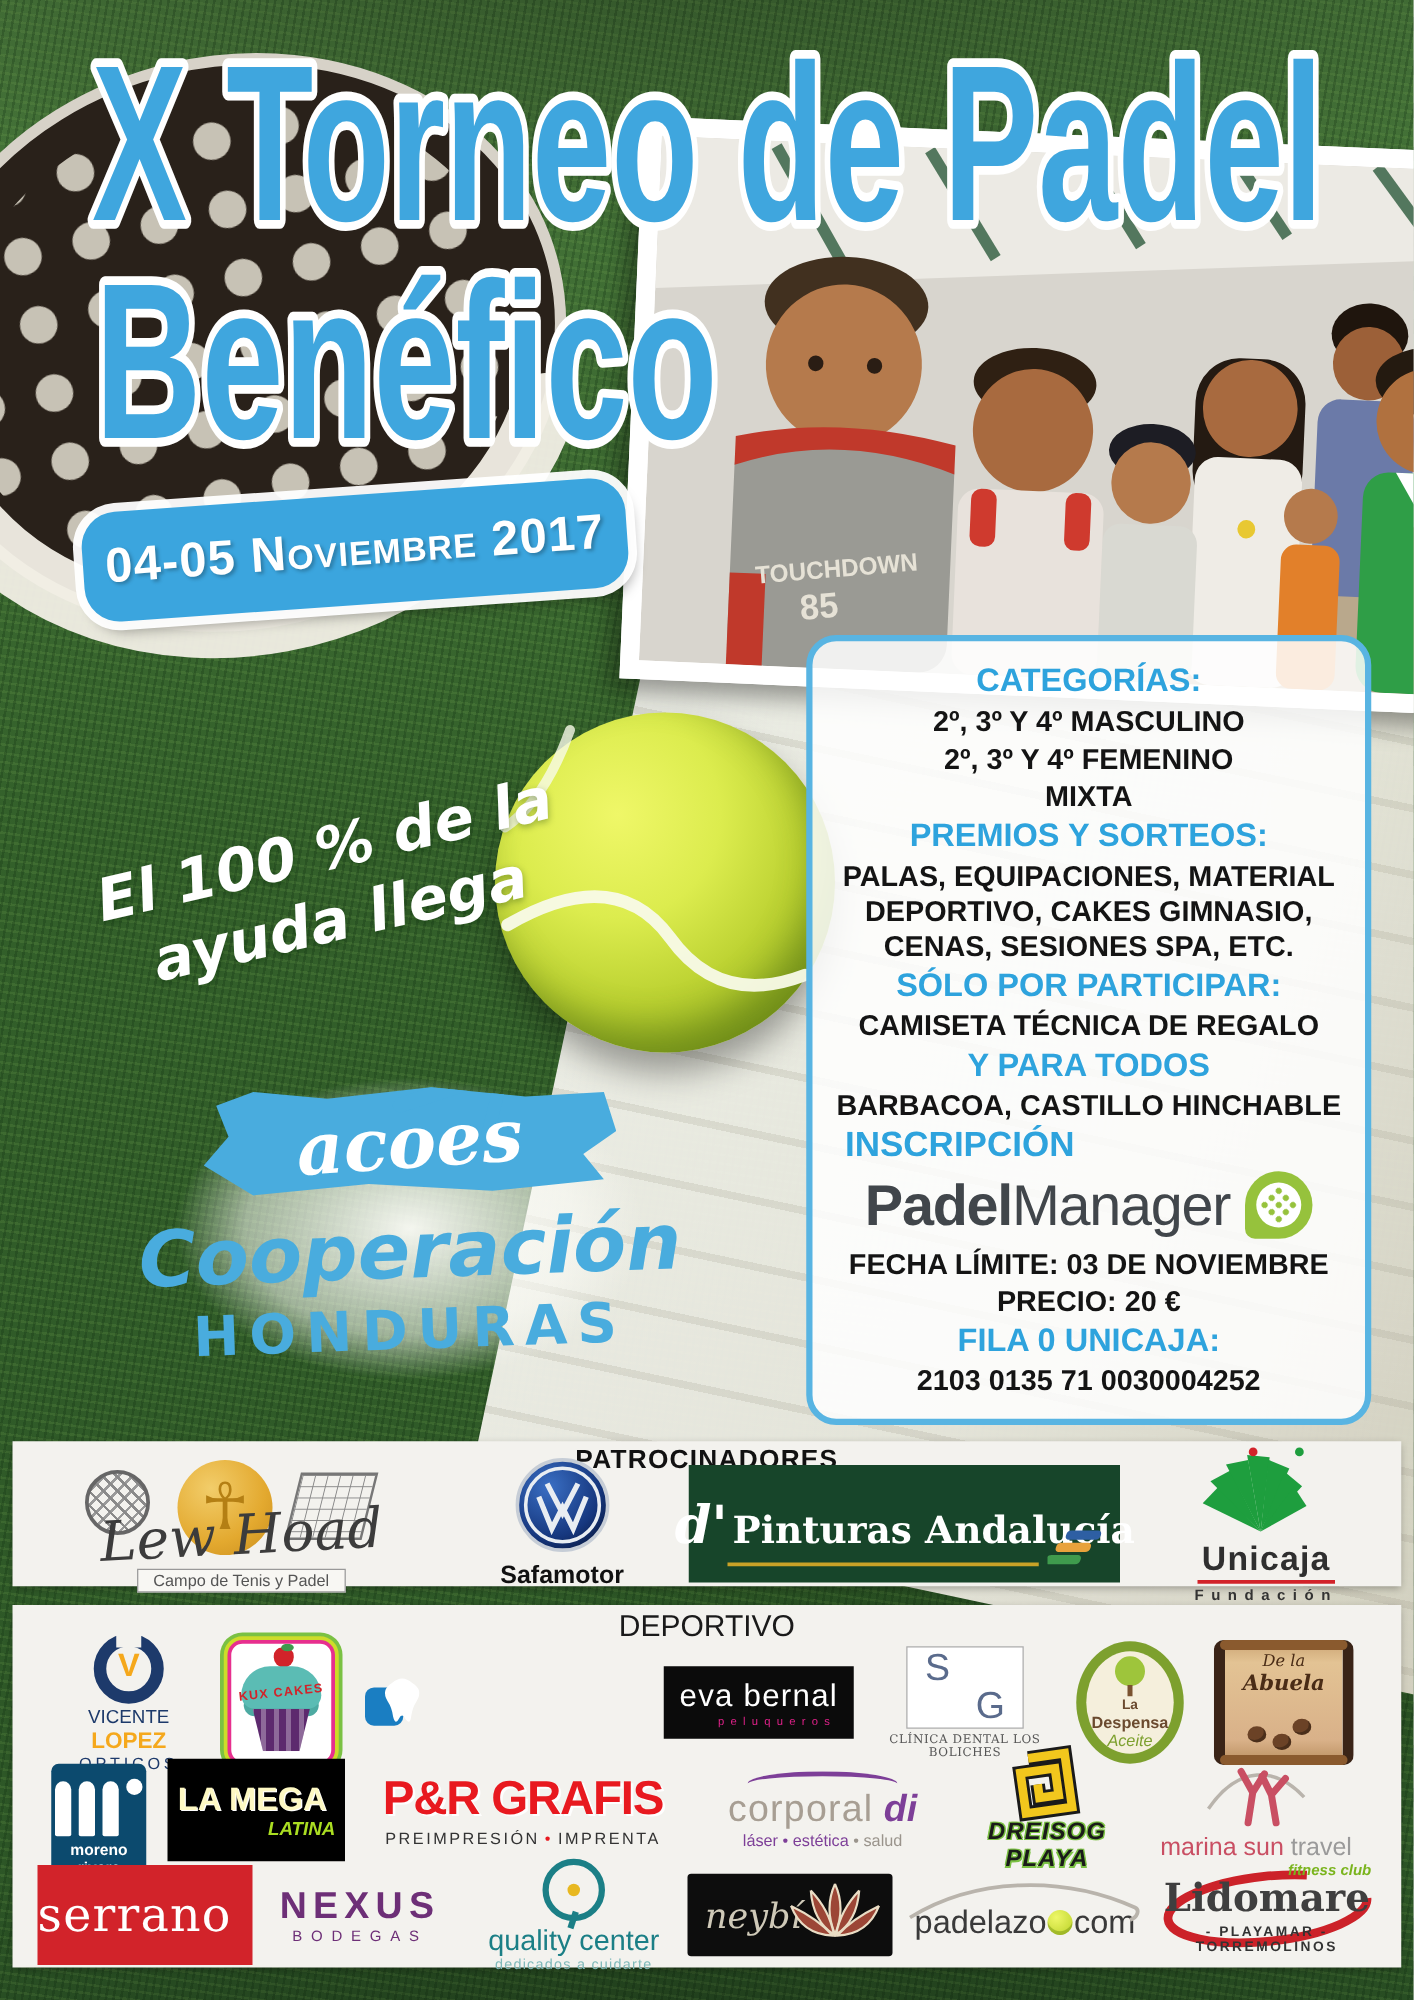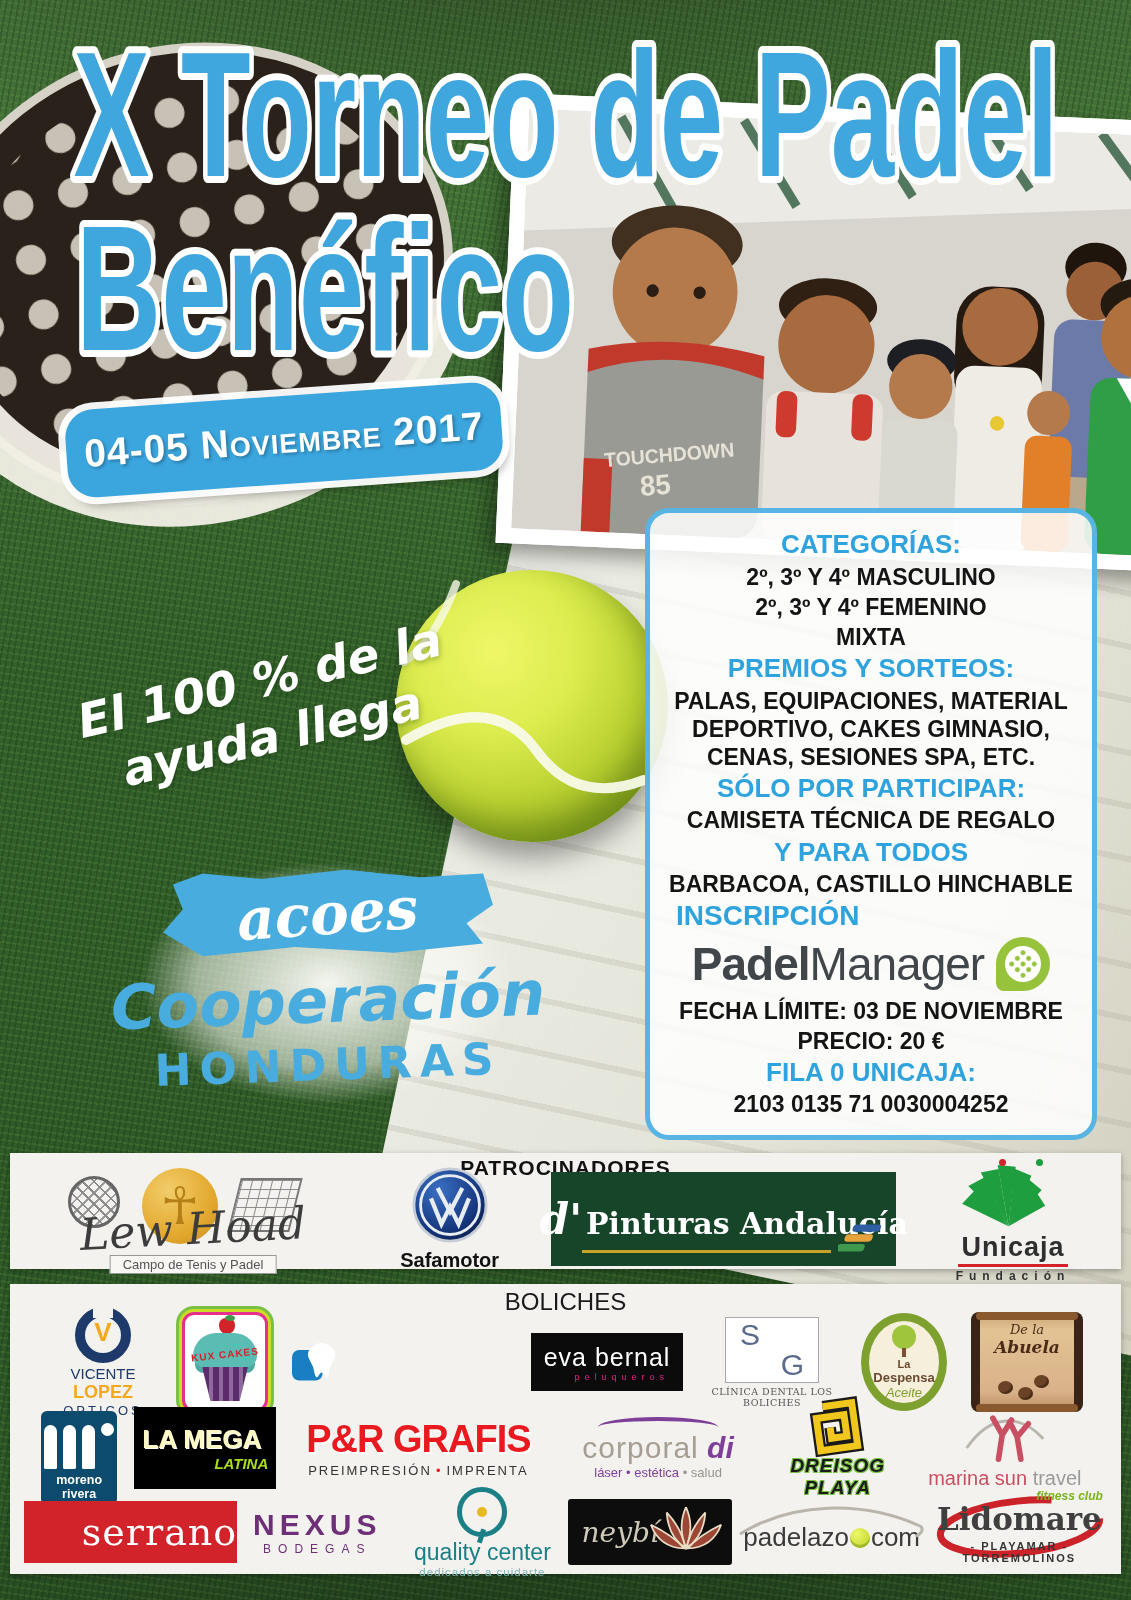--- a/index.html
+++ b/index.html
@@ -222,21 +222,21 @@
 
   .dreisog{width:130px;text-align:center;}
   .dreisog svg{display:block;margin:0 auto -4px;}
   .dreisog .l1,.dreisog .l2{font-size:19px;font-weight:900;font-style:italic;color:#1a1a1a;
     text-shadow:-1px -1px 0 #7ac143,1px -1px 0 #7ac143,-1px 1px 0 #7ac143,1px 1px 0 #7ac143;letter-spacing:1px;}
 
   .marina{width:170px;text-align:center;}
   .marina .w1{font-size:20px;color:#c94f63;}
   .marina .w2{font-size:20px;color:#9a9a9a;}
 
-  .serrano{width:172px;height:62px;background:#d2232a;display:flex;align-items:center;justify-content:flex-end;padding-left:41px;}
+  .serrano{width:172px;height:80px;background:#d2232a;display:flex;align-items:center;justify-content:flex-start;}
   .serrano span{font-family:"DejaVu Serif",serif;font-size:38px;color:#fff;letter-spacing:1px;}
 
   .nexus{width:160px;text-align:center;}
   .nexus .l1{font-size:30px;font-weight:bold;letter-spacing:5px;color:#6d2f77;}
   .nexus .l2{font-size:12px;letter-spacing:7px;color:#6d2f77;}
 
   .quality{width:170px;text-align:center;}
   .q-ico{width:40px;height:40px;border:5px solid #1b7f86;border-radius:50%;position:relative;margin:0 auto 2px;}
   .q-ico::after{content:"";position:absolute;inset:0;margin:auto;width:10px;height:10px;border-radius:50%;background:#e8b820;}
   .q-ico::before{content:"";position:absolute;bottom:-11px;left:17px;width:5px;height:14px;background:#1b7f86;transform:rotate(18deg);}
@@ -453,21 +453,21 @@
           <span class="uni-dot-r"></span>
           <span class="uni-dot-g"></span>
         </div>
         <div class="uni-under"></div>
         <div class="uni-sub">Fundación</div>
       </div>
     </div>
   </div>
 
   <div class="abs strip collab">
-    <div class="cl-heading">BOLICHES</div>
+    <div class="cl-heading">DEPORTIVO</div>
 
     <div class="cl-row cl-r1">
       <div class="vicente">
         <div class="v-ico">
           <span class="v-chev">V</span>
         </div>
         <div class="l1">VICENTE</div>
         <div class="l2">LOPEZ</div>
         <div class="l3">OPTICOS</div>
       </div>

